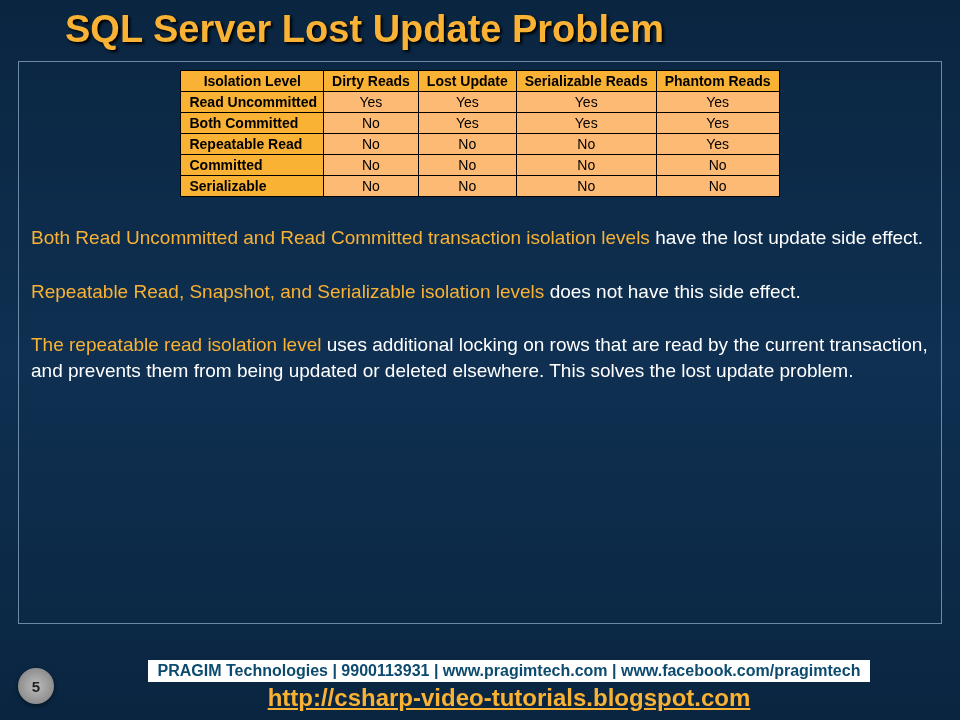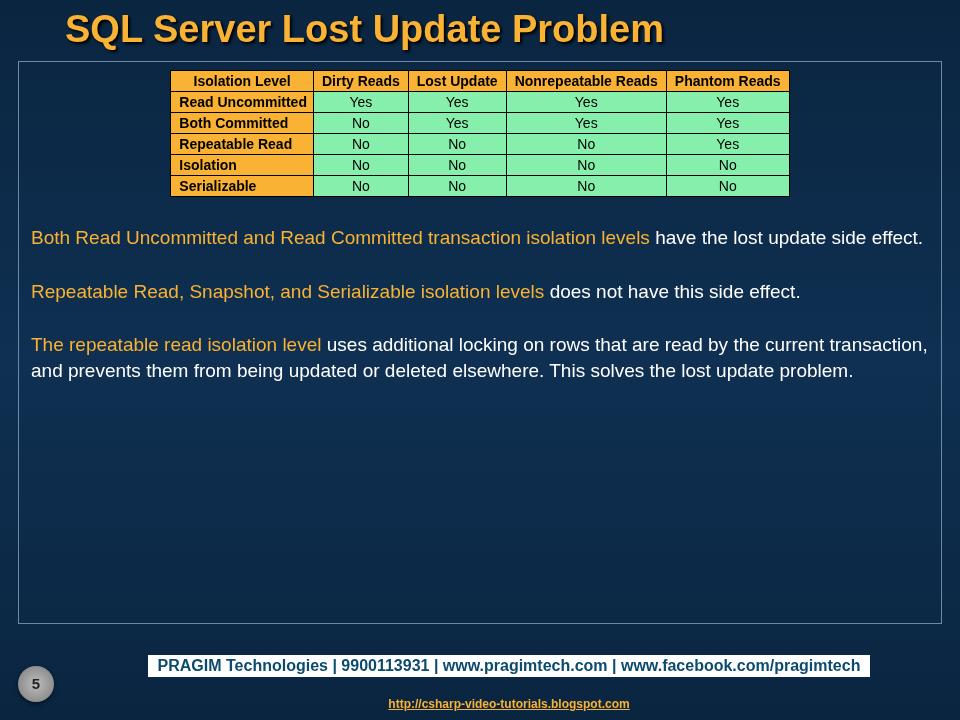--- a/index.html
+++ b/index.html
@@ -46,21 +46,21 @@
       color: #000;
     }
     .rowlabel {
       background: #f9b233;
       text-align: left;
       font-weight: bold;
       padding-right: 6px;
       white-space: nowrap;
     }
     td.val {
-      background: #86efac;
+      background: #fdba74;
       color: #000;
       font-weight: normal;
       min-width: 70px;
     }
     .para {
       color: #fff;
       font-size: 19px;
       font-weight: normal;
       line-height: 1.35;
       margin-bottom: 28px;
@@ -97,40 +97,40 @@
       background: #fff;
       color: #0c4a6e;
       font-weight: bold;
       font-size: 16px;
       padding: 2px 10px;
       display: inline-block;
     }
     .footer-link {
       color: #f9b233;
       font-weight: bold;
-      font-size: 12px;
+      font-size: 24px;
       text-decoration: underline;
       display: inline-block;
-      margin-top: 20px;
+      margin-top: 2px;
     }
   </style>
 </head>
 <body>
 
 <div class="title">SQL Server Lost Update Problem</div>
 
 <div class="content-box">
   <div class="table-wrap">
     <table>
       <thead>
         <tr>
           <th>Isolation Level</th>
           <th>Dirty Reads</th>
           <th>Lost Update</th>
-          <th>Nonrepeatable Reads</th>
+          <th>Serializable Reads</th>
           <th>Phantom Reads</th>
         </tr>
       </thead>
       <tbody>
         <tr>
           <td class="rowlabel">Read Uncommitted</td>
           <td class="val">Yes</td>
           <td class="val">Yes</td>
           <td class="val">Yes</td>
           <td class="val">Yes</td>
@@ -143,21 +143,21 @@
           <td class="val">Yes</td>
         </tr>
         <tr>
           <td class="rowlabel">Repeatable Read</td>
           <td class="val">No</td>
           <td class="val">No</td>
           <td class="val">No</td>
           <td class="val">Yes</td>
         </tr>
         <tr>
-          <td class="rowlabel">Isolation</td>
+          <td class="rowlabel">Committed</td>
           <td class="val">No</td>
           <td class="val">No</td>
           <td class="val">No</td>
           <td class="val">No</td>
         </tr>
         <tr>
           <td class="rowlabel">Serializable</td>
           <td class="val">No</td>
           <td class="val">No</td>
           <td class="val">No</td>

